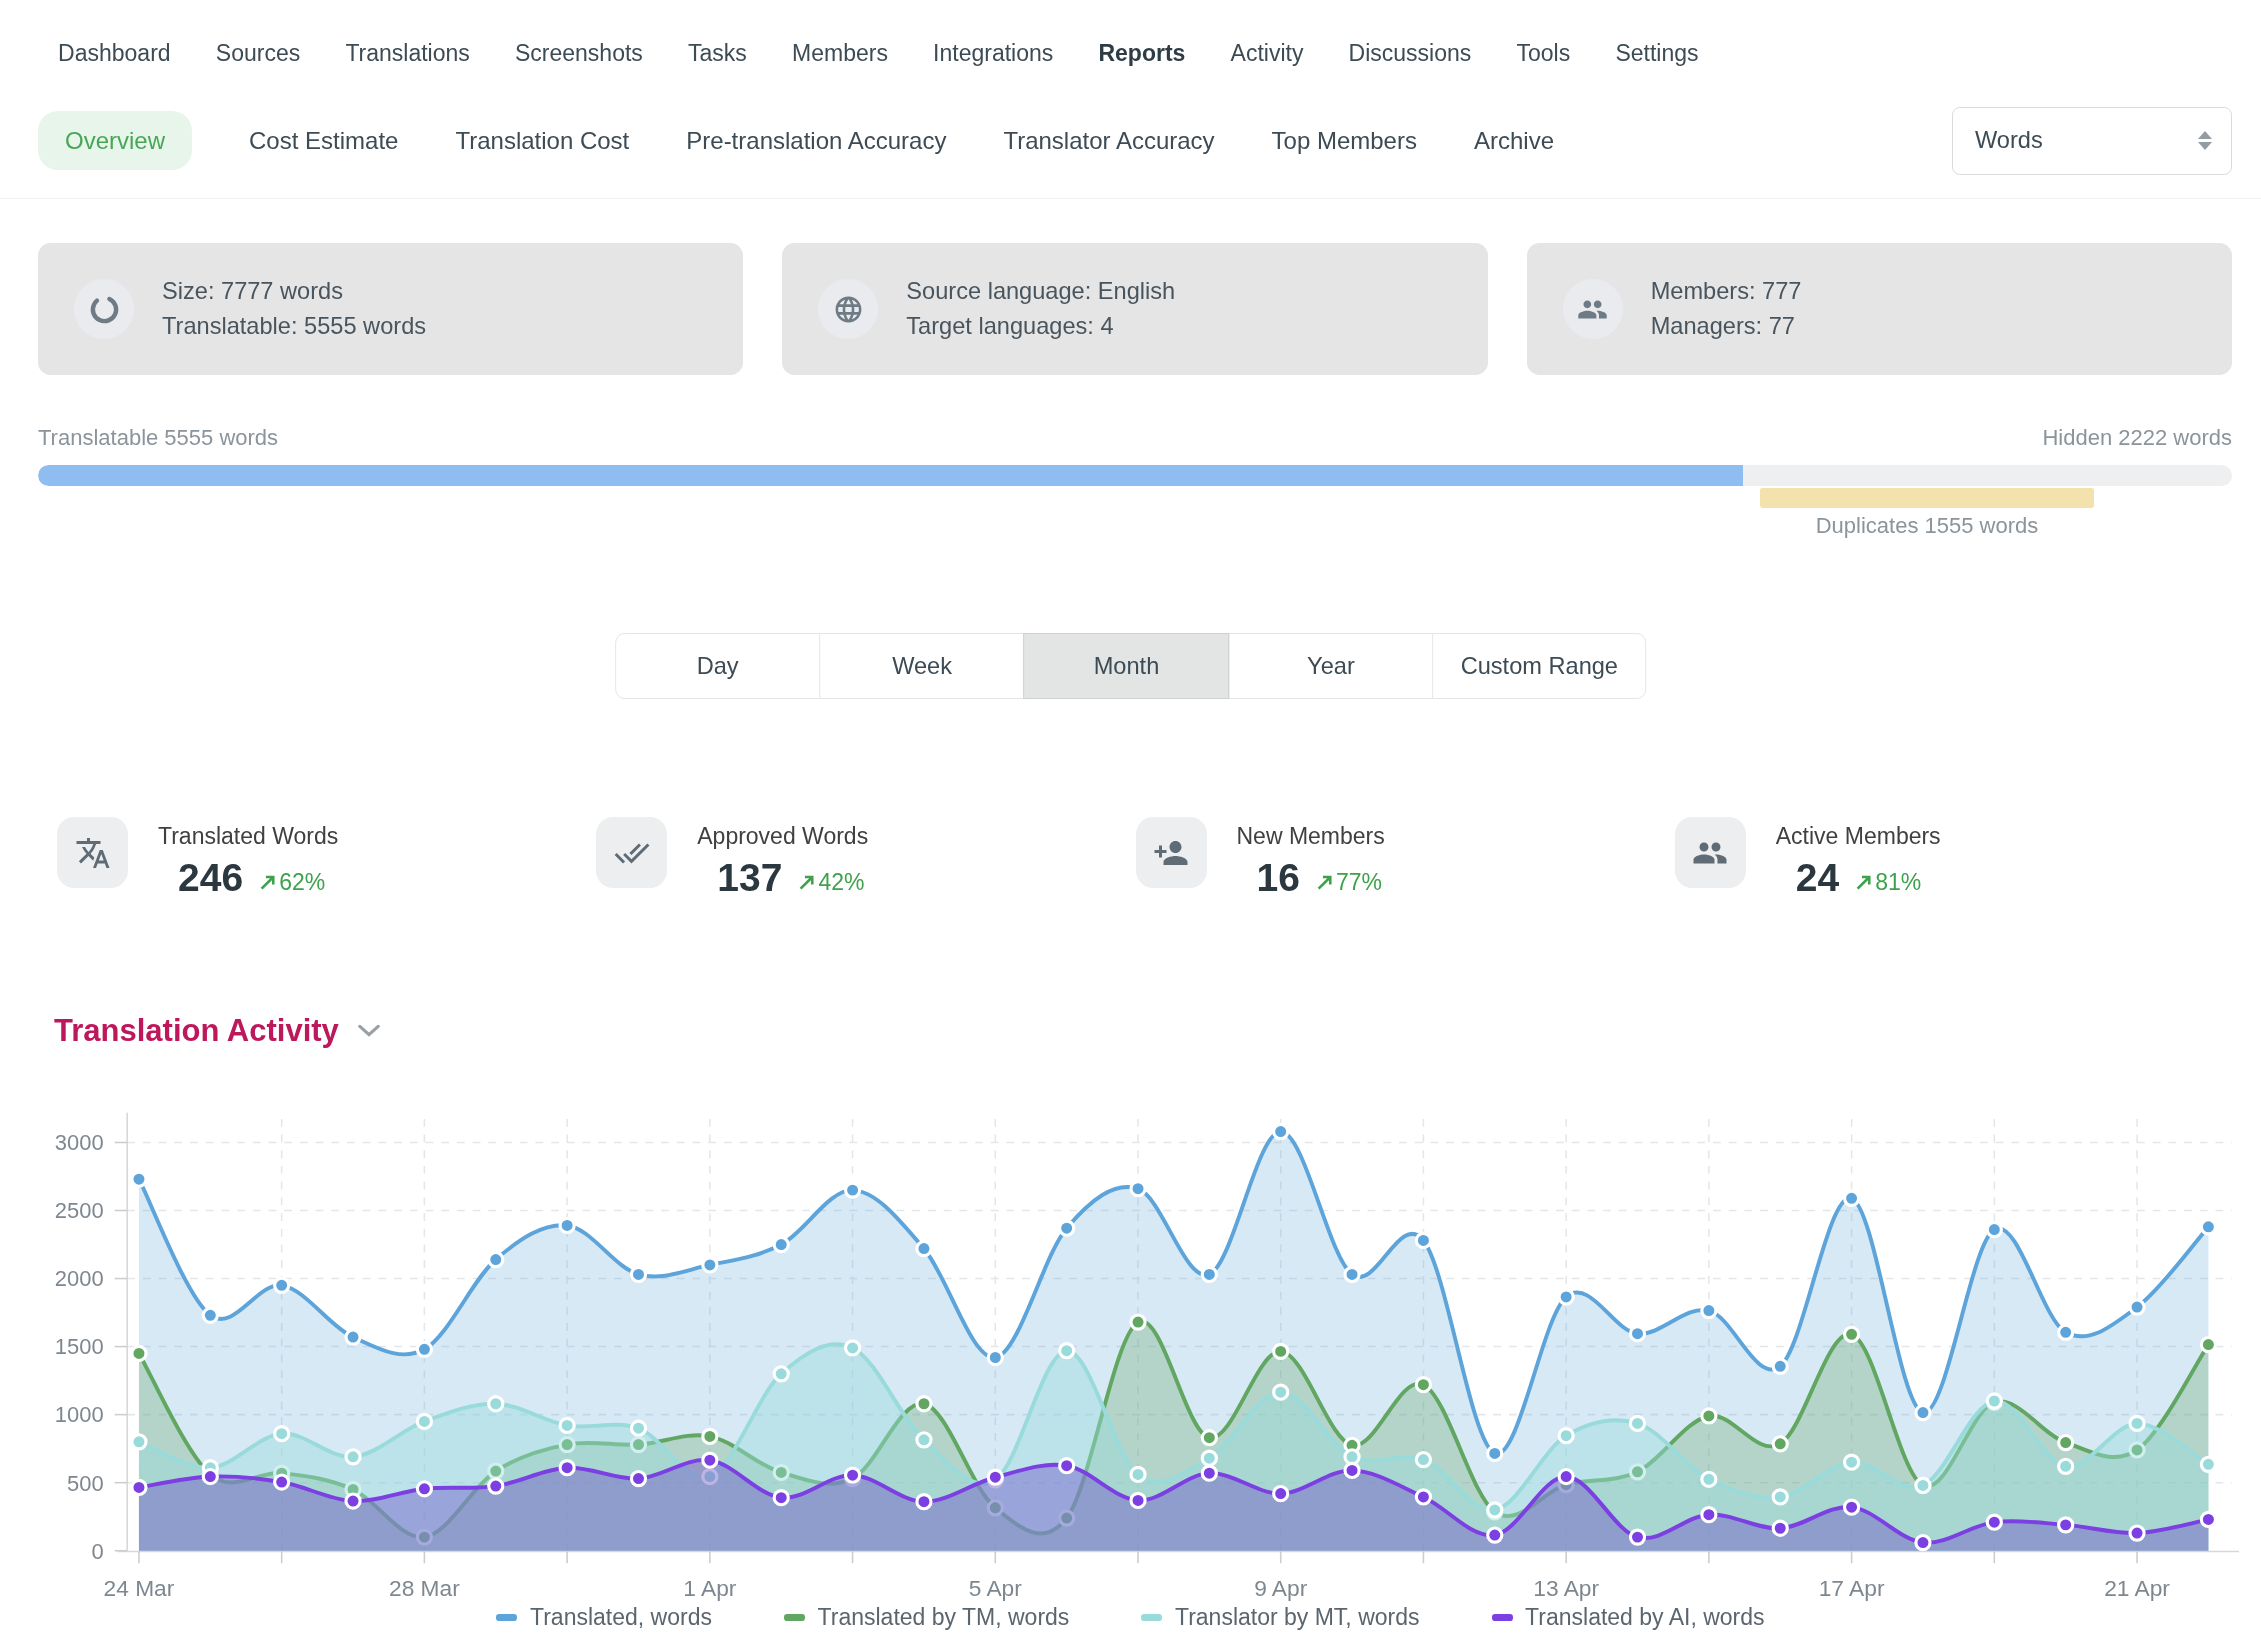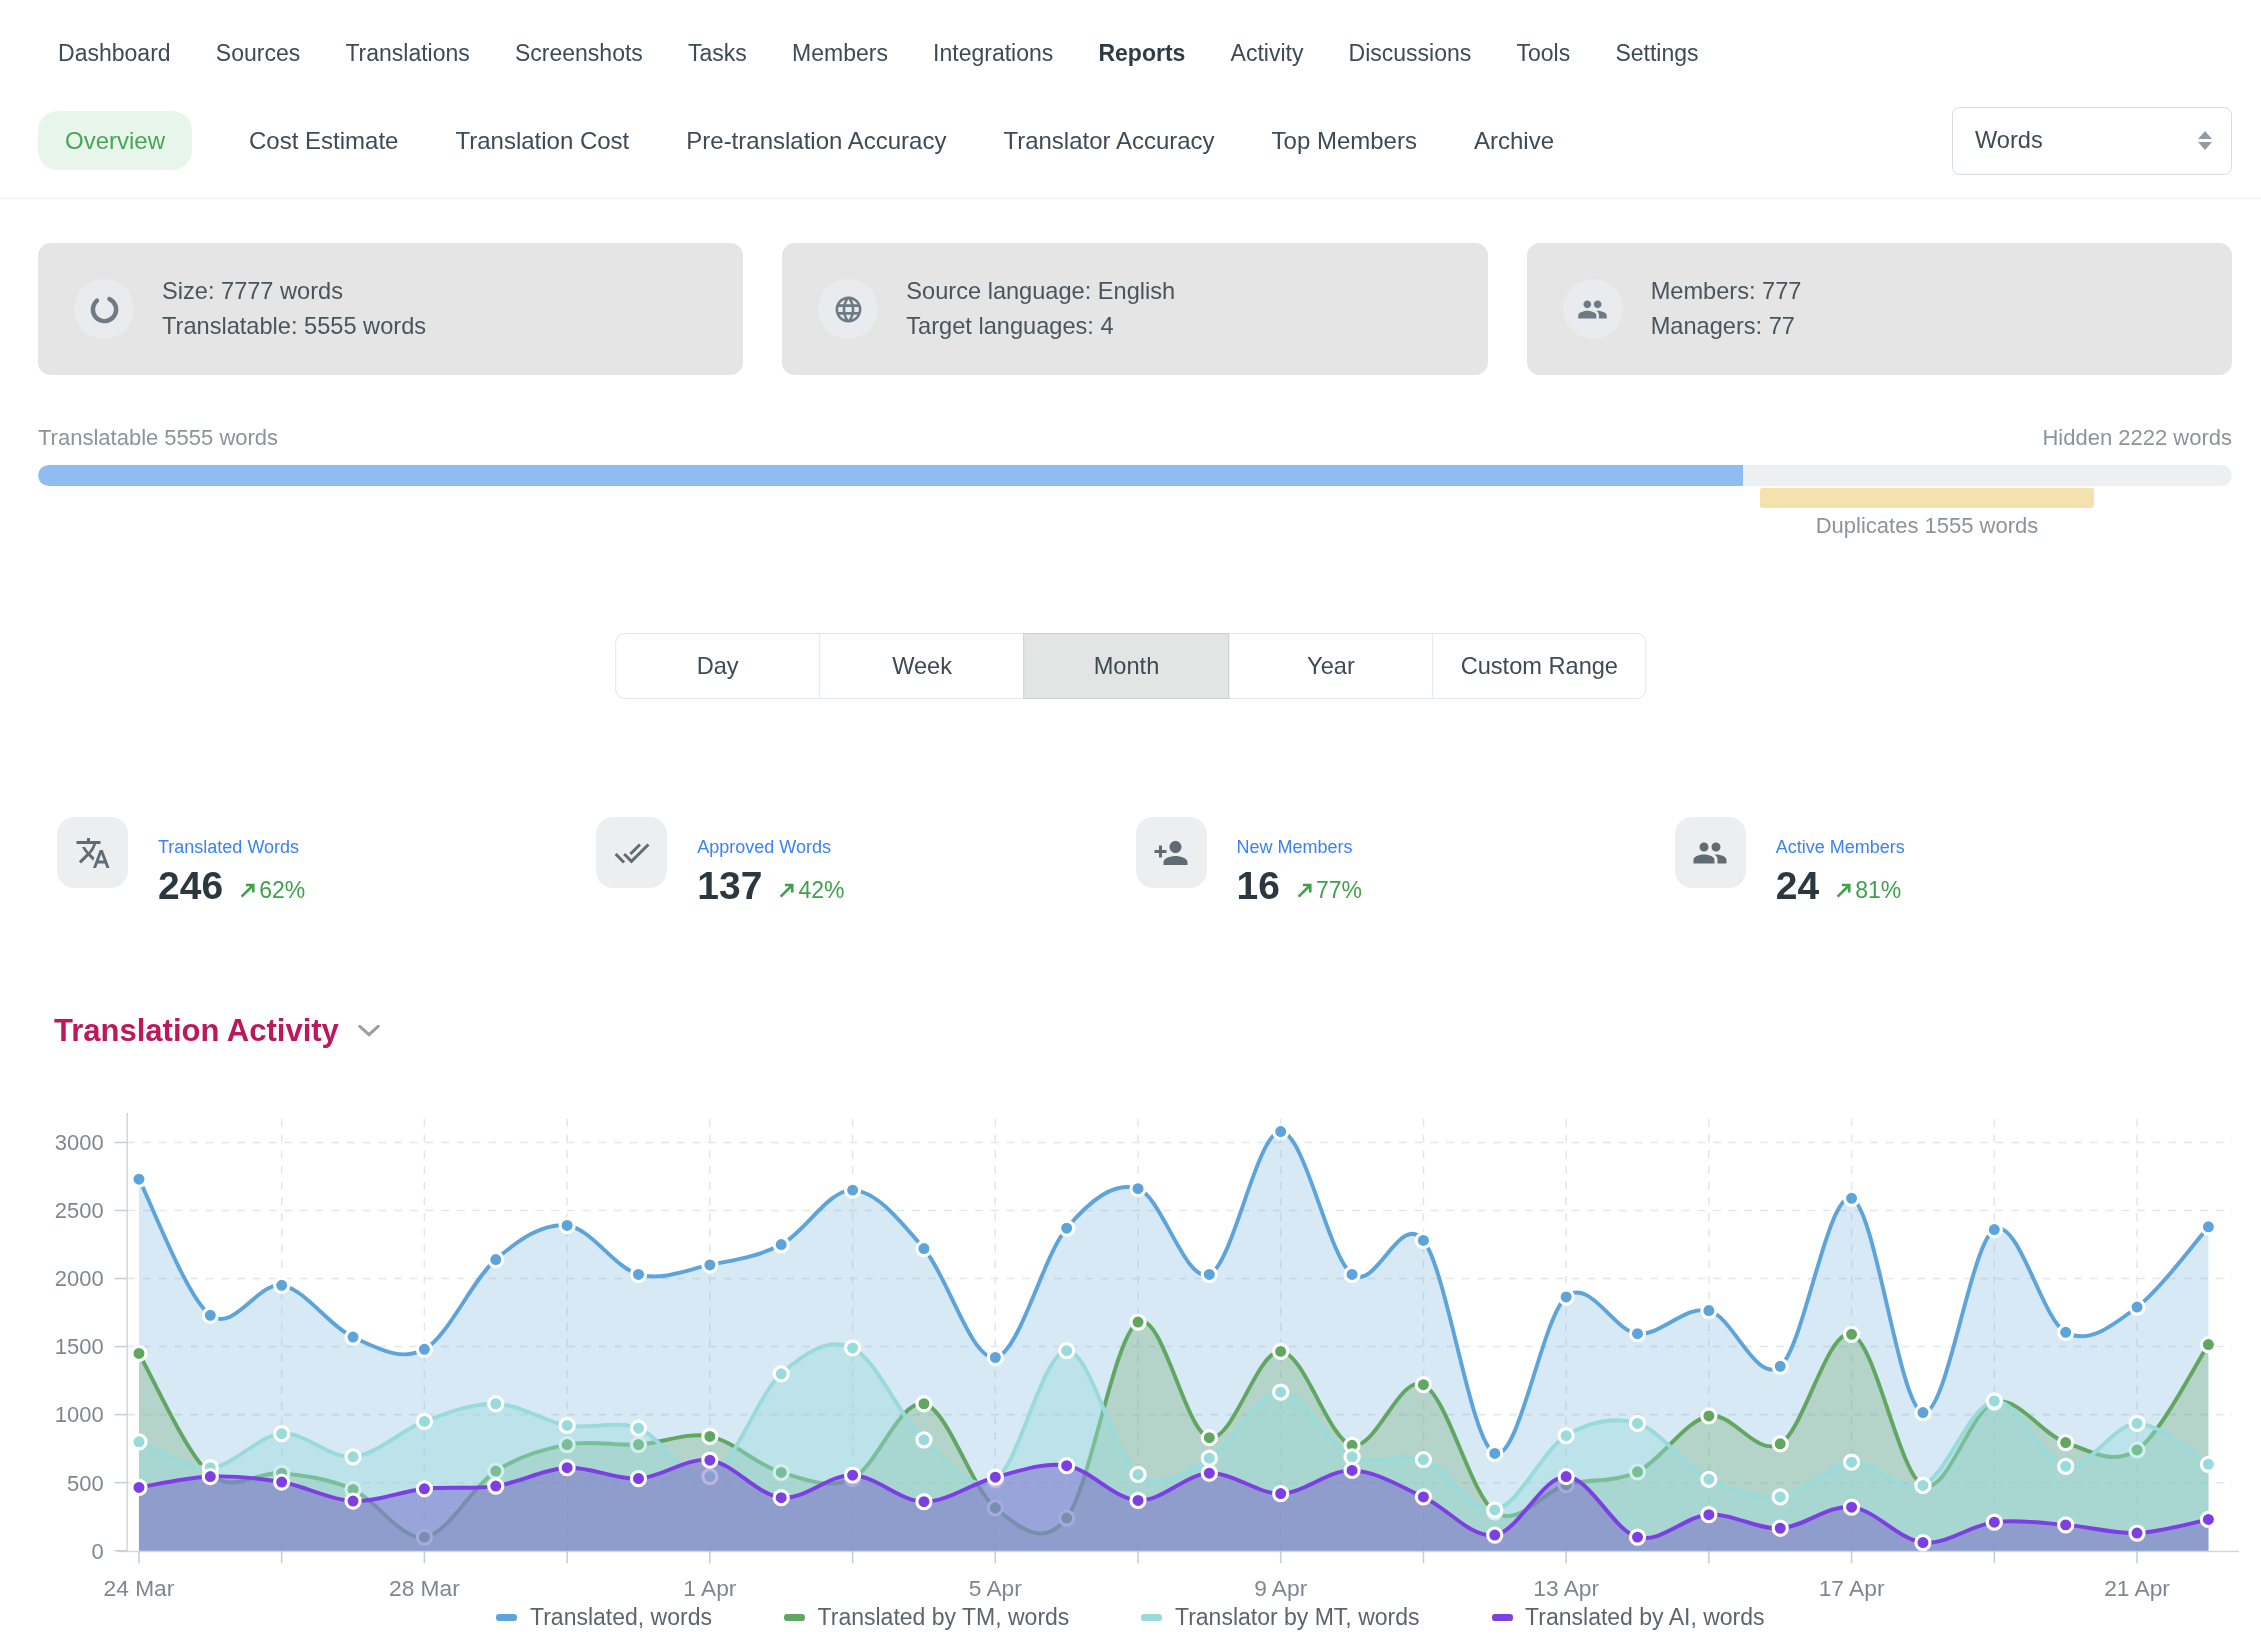--- a/index.html
+++ b/index.html
@@ -54,23 +54,23 @@
   .rbtn:first-child{border-radius:9.4px 0 0 9.4px;margin-left:0;}
   .rbtn:last-child{border-radius:0 9.4px 9.4px 0;width:214px;}
   .rbtn.active{background:#e3e5e5;border-color:#cdd1d3;position:relative;z-index:2;}
 
   
   .metrics{position:absolute;top:817px;left:57px;right:47px;display:grid;
            grid-template-columns:repeat(4,1fr);}
   .metric{display:flex;gap:30px;align-items:flex-start;}
   .mic{width:71px;height:71px;border-radius:17.3px;background:#eceef0;display:flex;
        align-items:center;justify-content:center;flex:none;}
-  .mlabel{font-size:18px;color:#3b82f6;margin-top:20px;}
+  .mlabel{font-size:23px;color:#404040;margin-top:6px;}
   .mrow{display:flex;align-items:baseline;gap:15.7px;margin-top:6.3px;}
-  .mval{font-size:39px;font-weight:bold;color:#2b3840;}
+  .mval{font-size:39px;font-weight:bold;color:#2b3840;margin-left:20px;}
   .mdelta{font-size:23px;color:#3fa14c;display:flex;align-items:center;gap:3.1px;}
 
   
   .section-title{position:absolute;top:1013px;left:38px;display:flex;align-items:center;gap:19px;
                  font-size:31px;font-weight:bold;color:#be185d;margin-left:16px;}
   #chart{position:absolute;top:1092px;left:0;}
   .legend{position:absolute;top:1604px;left:0;right:0;display:flex;justify-content:center;
           align-items:center;gap:72px;}
   .litem{display:flex;align-items:center;gap:12.6px;font-size:23px;color:#5b656e;cursor:pointer;}
   .ldash{width:21px;height:6.3px;border-radius:3.1px;}

